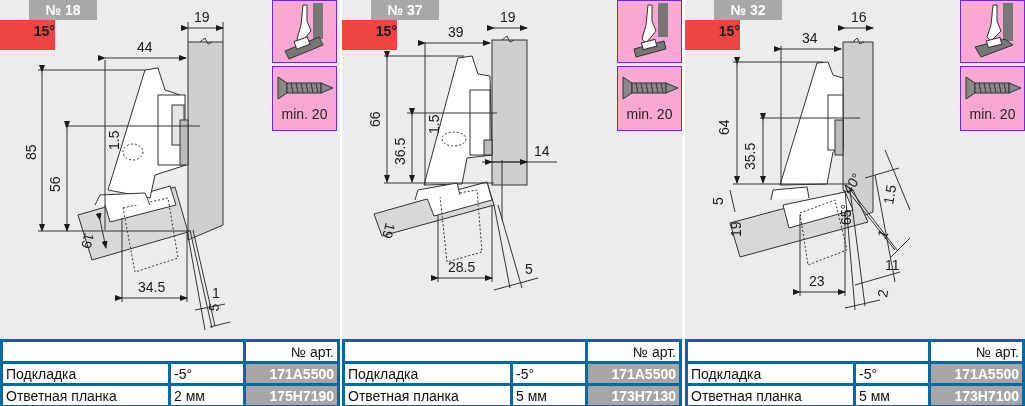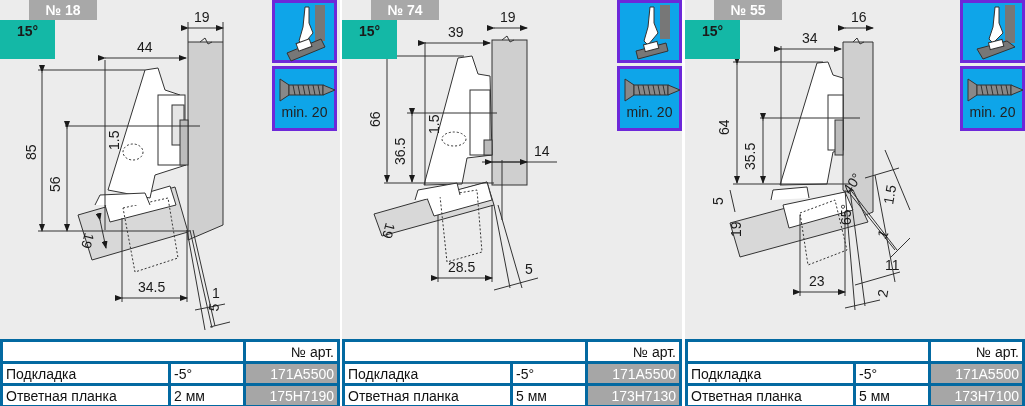--- a/index.html
+++ b/index.html
@@ -2,28 +2,28 @@
 <html><head>
 <meta charset="utf-8">
 <style>
   html, body { margin: 0; padding: 0; }
   body { width: 1025px; height: 406px; background: #ffffff; position: relative; overflow: hidden;
          font-family: "Liberation Sans", sans-serif; }
   .panel { position: absolute; top: 0; height: 406px; background: #ececec; }
   .panel svg.drawing { position: absolute; left: 0; top: 0; }
   .badge-no { position: absolute; left: 0; top: 0; width: 68px; height: 20px; background: #a8a8a8;
               color: #ffffff; font-weight: bold; font-size: 14px; line-height: 20px; text-align: center; margin-left: 29px; }
-  .badge-angle { position: absolute; left: 0; top: 20px; width: 55px; height: 39px; background: #14b8a6;
-                 color: #1a1a1a; font-weight: bold; font-size: 14px; line-height: 22px; text-align: center; }
-  .icon-box { position: absolute; background: #0ea5e9; border: 3px solid #6d28d9; box-sizing: border-box; }
+  .badge-angle { position: absolute; left: 0; top: 20px; width: 55px; height: 30px; background: #ef4444;
+                 color: #1a1a1a; font-weight: bold; font-size: 14px; line-height: 22px; text-align: right; }
+  .icon-box { position: absolute; background: #f9a8d4; border: 1px solid #6d28d9; box-sizing: border-box; }
   .icon-box .label { position: absolute; left: 0; right: 0; bottom: 8px; text-align: center; font-size: 14px; color: #222; }
   table.spec { position: absolute; left: 0; top: 339px; border-collapse: collapse; background: #fff;
                font-size: 14px; color: #111; }
   table.spec td { border: 3px solid #0369a1; height: 22px; padding: 0 3px; box-sizing: border-box; white-space: nowrap; }
-  table.spec td.art { background: #a6a6a6; color: #ffffff; font-weight: normal; text-align: right; }
+  table.spec td.art { background: #a6a6a6; color: #ffffff; font-weight: bold; text-align: right; }
   table.spec td.hdr { text-align: right; }
   .dim { font-size: 14px; fill: #1a1a1a; font-family: "Liberation Sans", sans-serif; }
 </style>
 </head>
 <body>
 
 <div class="panel" style="left:0; width:340px;">
   <svg class="drawing" width="340" height="339" viewBox="0 0 340 339">
     <defs>
       <marker id="ar" markerWidth="8" markerHeight="6" refX="7" refY="3" orient="auto">
@@ -150,21 +150,21 @@
     <text class="dim" x="158" y="22">19</text>
     <text class="dim" x="106" y="37">39</text>
     <text class="dim" transform="translate(38,127) rotate(-90)">66</text>
     <text class="dim" transform="translate(63,165) rotate(-90)">36.5</text>
     <text class="dim" transform="translate(97,134) rotate(-90)">1.5</text>
     <text class="dim" x="192" y="156">14</text>
     <text class="dim" transform="translate(44,222) rotate(105)">19</text>
     <text class="dim" x="106" y="272">28.5</text>
     <text class="dim" x="183" y="274">5</text>
   </svg>
-  <div class="badge-no">№ 74</div>
+  <div class="badge-no">№ 37</div>
   <div class="badge-angle">15°</div>
   <div class="icon-box" style="left:275px; top:0; width:65px; height:63px;">
     <svg width="63" height="61">
       <rect x="40" y="2" width="10" height="34" fill="#777"></rect>
       <path d="M30,4 L34,4 L34,20 L38,30 L28,42 L24,38 L28,24 Z" fill="#fff" stroke="#333"></path>
       <polygon points="16,48 46,40 48,48 18,56" fill="#777" stroke="#333"></polygon>
       <rect x="24" y="40" width="14" height="7" fill="#fff" stroke="#333" transform="rotate(-15 31 43)"></rect>
     </svg>
   </div>
   <div class="icon-box" style="left:275px; top:66px; width:65px; height:65px;">
@@ -241,21 +241,21 @@
     <text class="dim" transform="translate(165,195) rotate(-55)">40°</text>
     <text class="dim" transform="translate(166,225) rotate(-90)">65°</text>
     <text class="dim" transform="translate(208,205) rotate(-80)">1.5</text>
     <text class="dim" transform="translate(38,205) rotate(-90)">5</text>
     <text class="dim" transform="translate(56,237) rotate(-90)">19</text>
     <text class="dim" x="124" y="286">23</text>
     <text class="dim" transform="translate(200,240) rotate(-60)">1</text>
     <text class="dim" x="200" y="270">11</text>
     <text class="dim" transform="translate(202,298) rotate(-80)">2</text>
   </svg>
-  <div class="badge-no">№ 55</div>
+  <div class="badge-no">№ 32</div>
   <div class="badge-angle">15°</div>
   <div class="icon-box" style="left:275px; top:0; width:65px; height:63px;">
     <svg width="63" height="61">
       <rect x="42" y="2" width="10" height="38" fill="#777"></rect>
       <path d="M32,4 L36,4 L36,20 L40,30 L30,40 L26,36 L30,24 Z" fill="#fff" stroke="#333"></path>
       <polygon points="14,46 44,38 52,44 20,56" fill="#777" stroke="#333"></polygon>
       <rect x="26" y="38" width="14" height="7" fill="#fff" stroke="#333" transform="rotate(-15 33 41)"></rect>
     </svg>
   </div>
   <div class="icon-box" style="left:275px; top:66px; width:65px; height:65px;">

